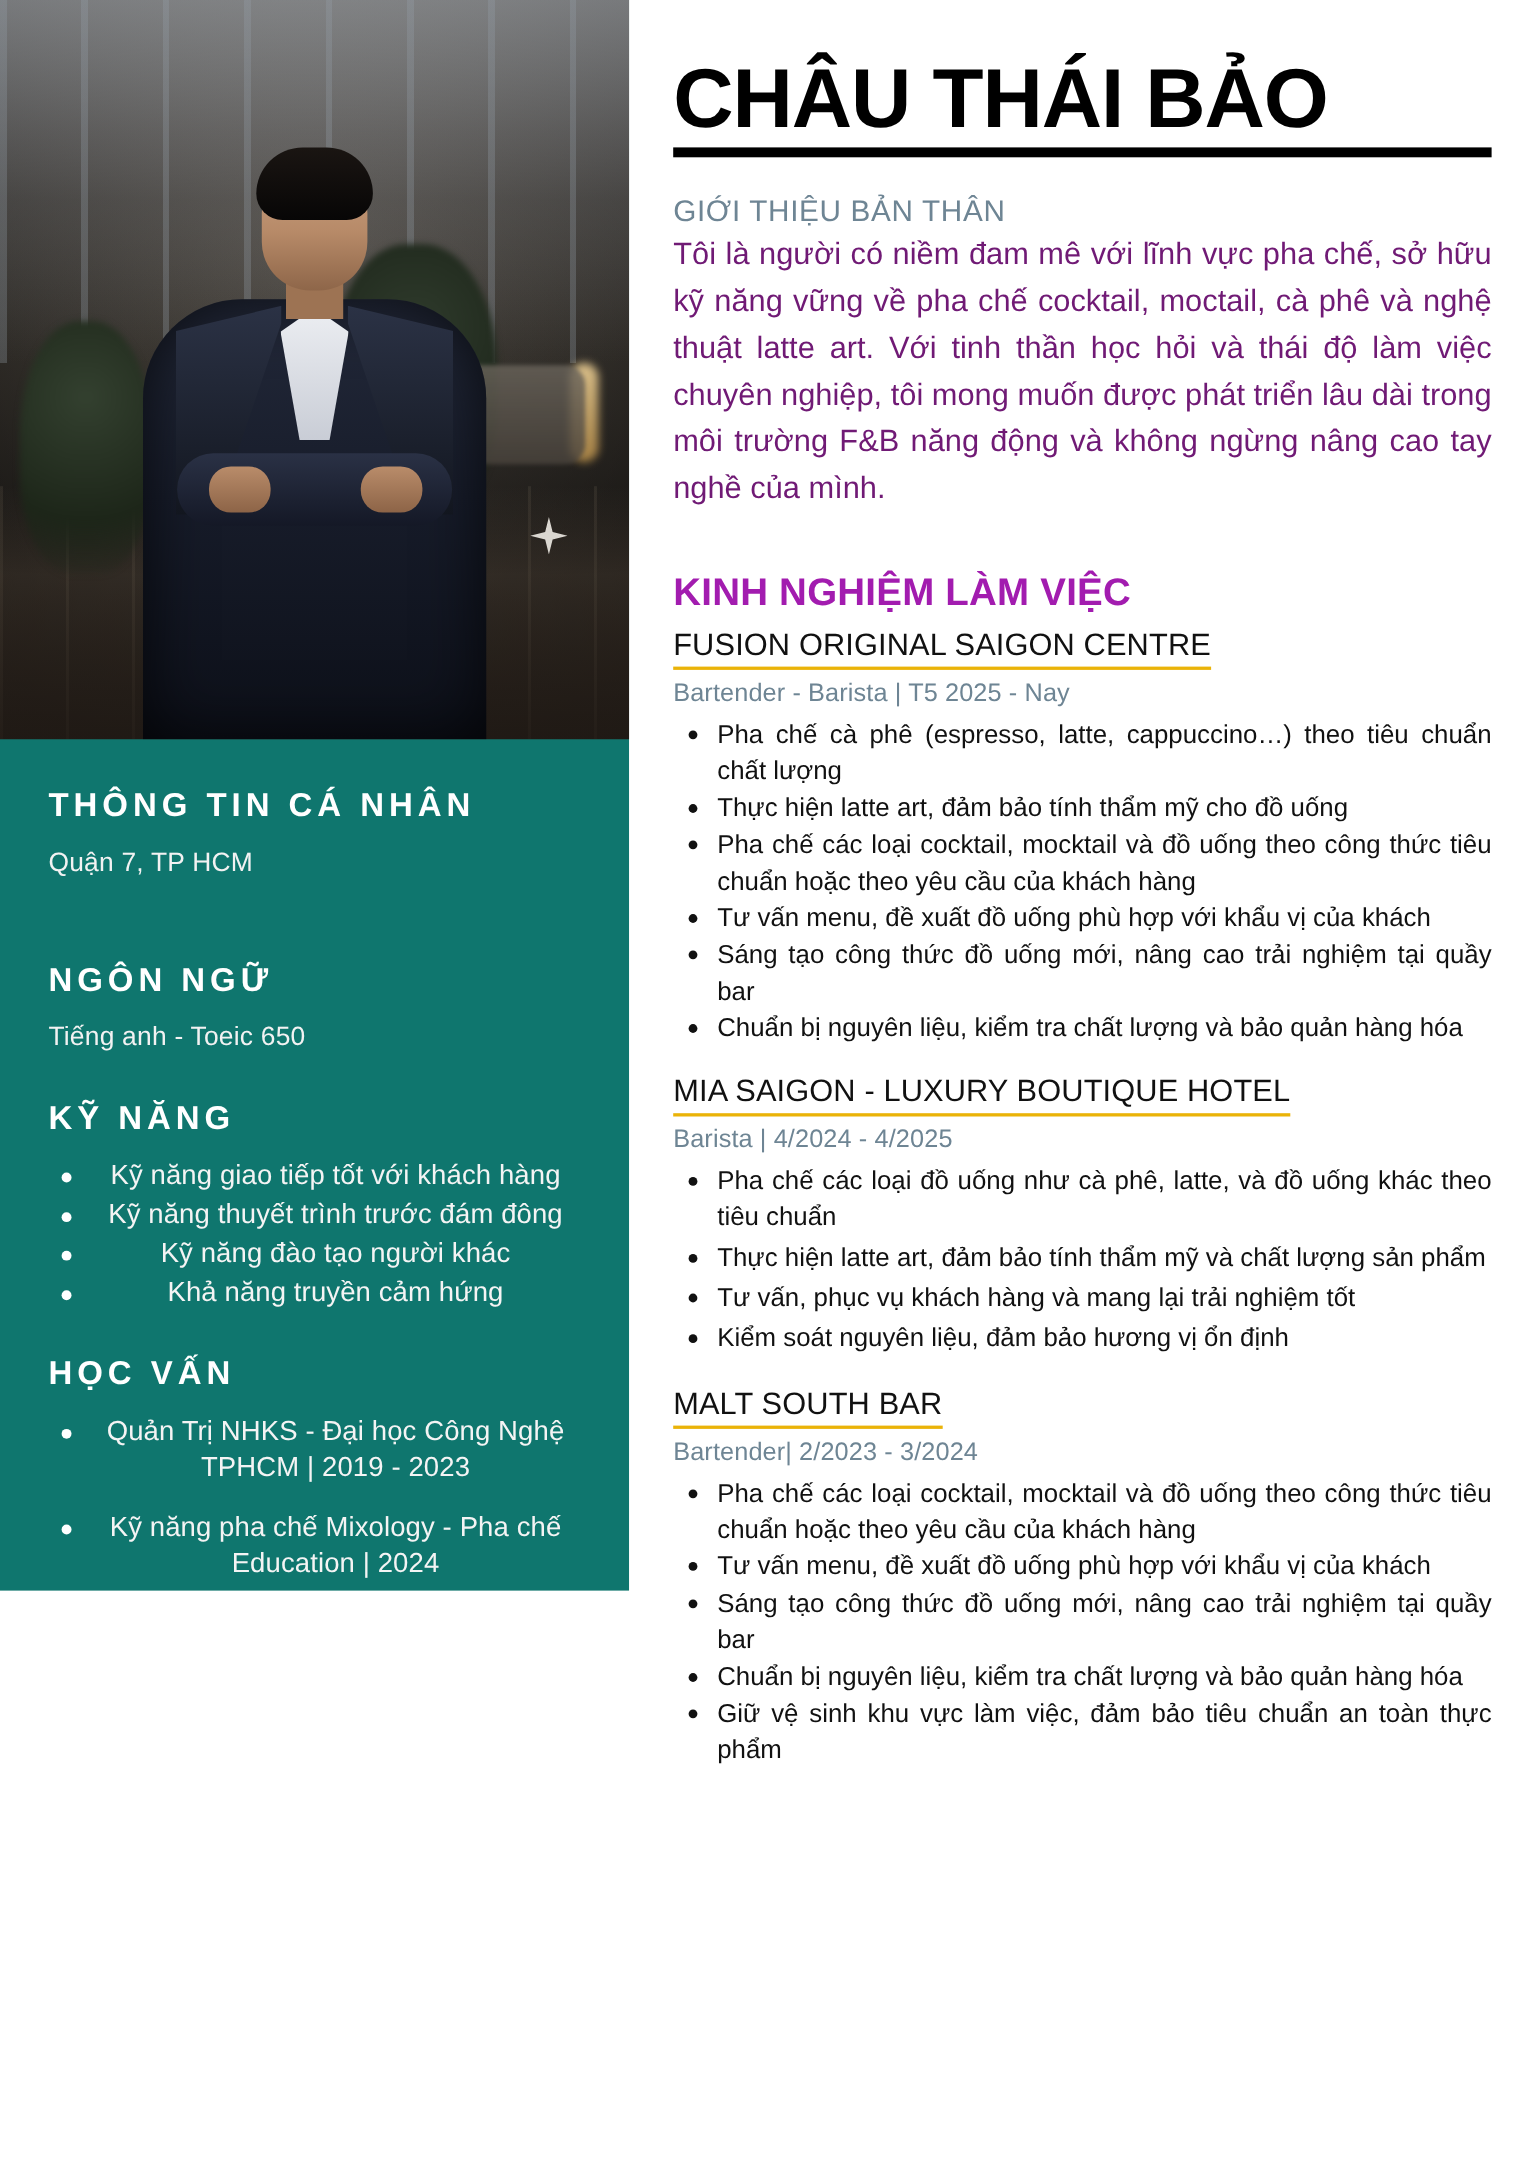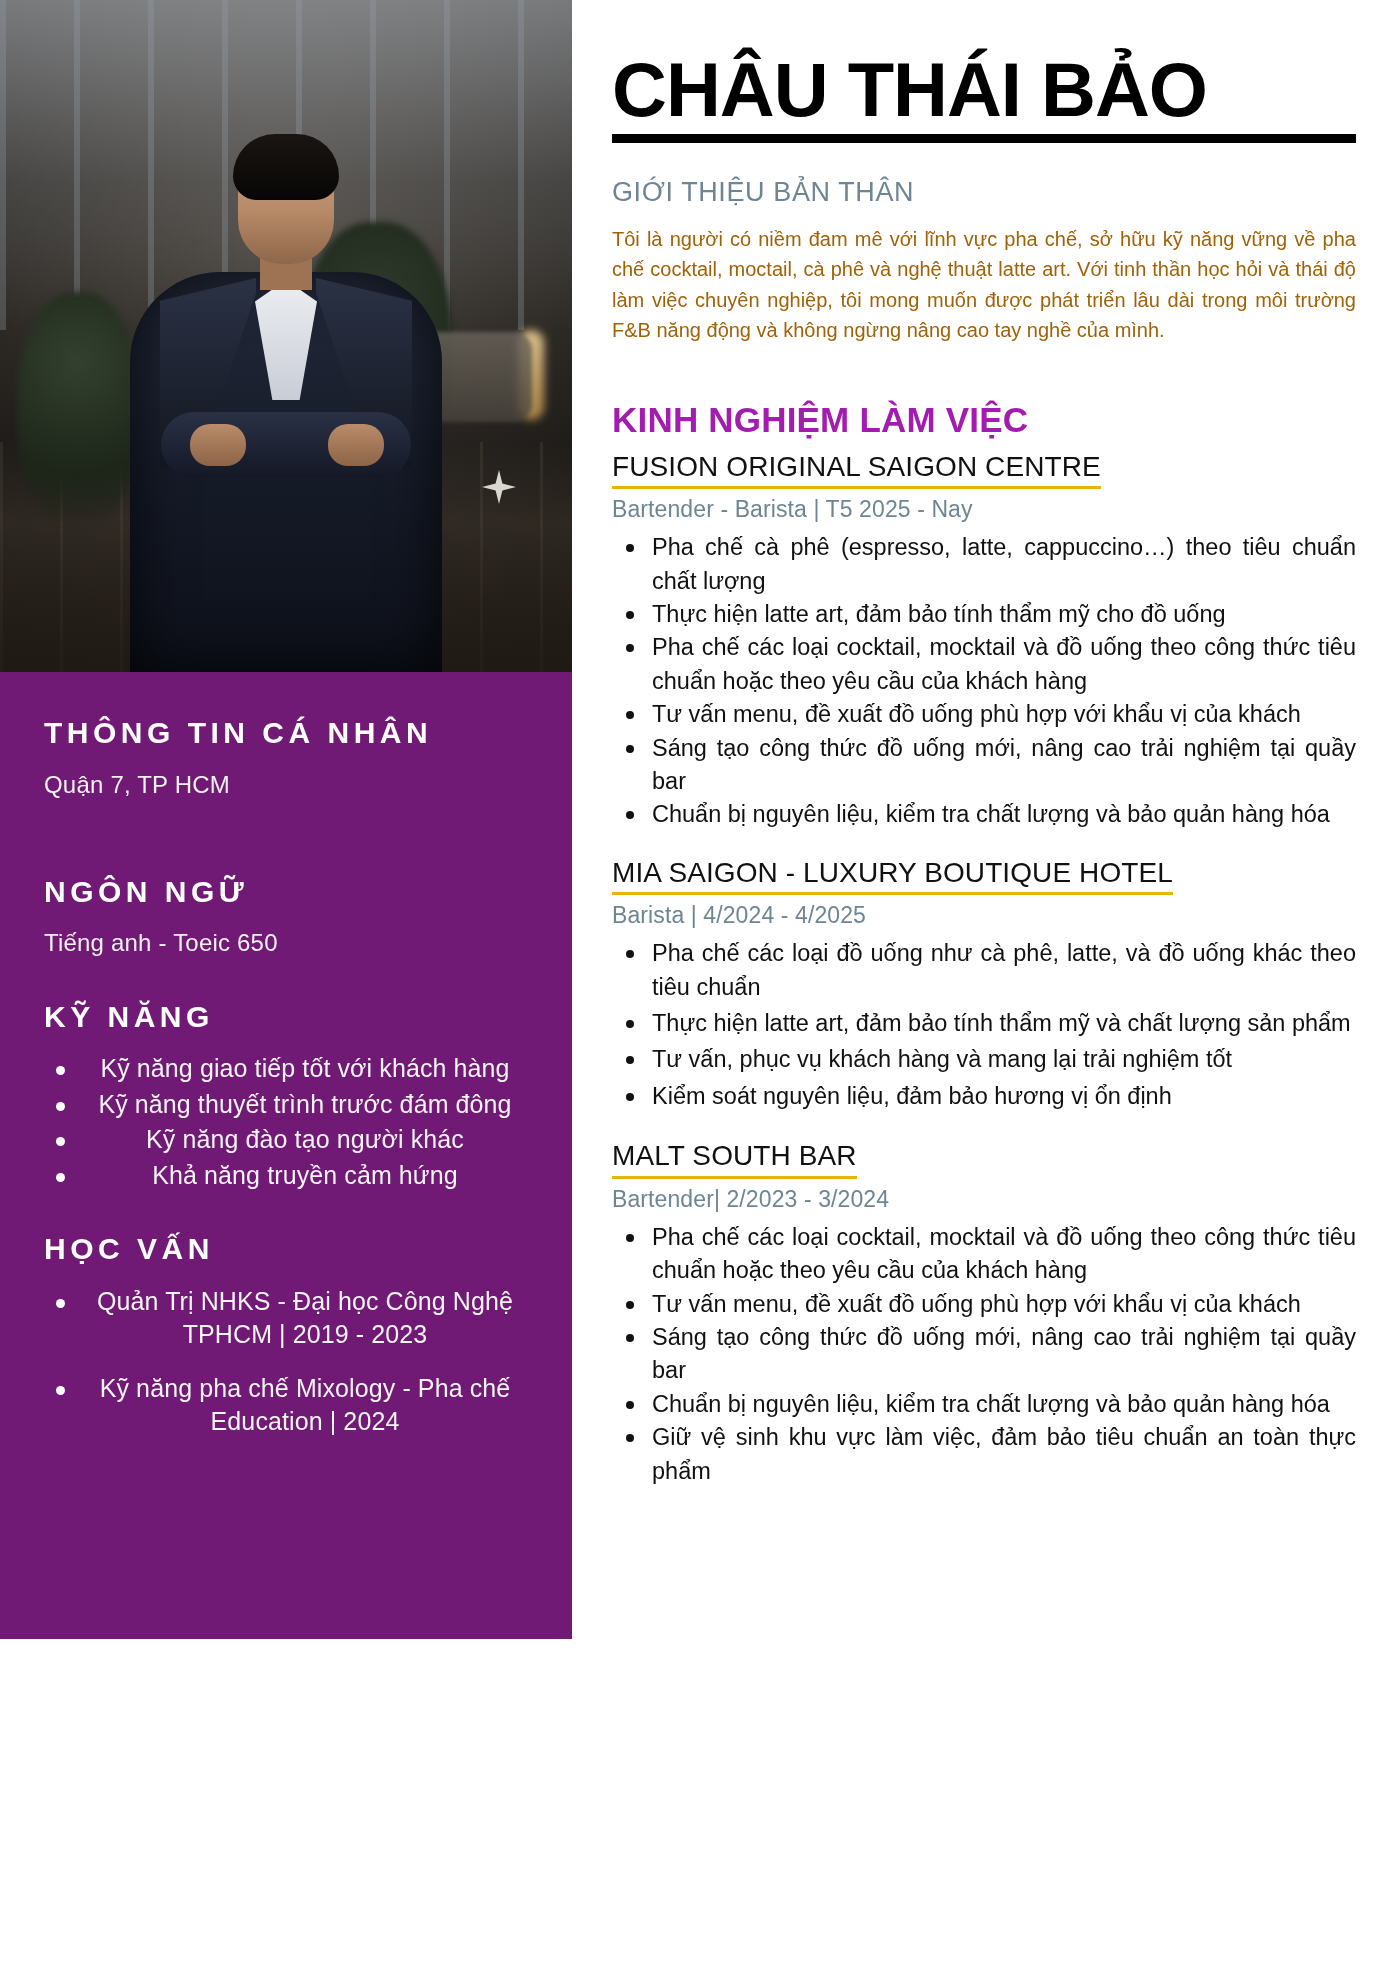--- a/index.html
+++ b/index.html
@@ -11,22 +11,22 @@
     color:#111;
     overflow:hidden;
     position:relative;
   }
 
   
   .page { position:relative; width:1400px; height:1979px; background:#fff; display:flex; }
 
   
   .sidebar {
-    width:572px; height:1639px;
-    background:#701a75;
+    width:572px; height:1446px;
+    background:#0f766e;
     position:relative;
     flex:0 0 572px;
   }
 
   
   .photo-wrap {
     position:relative;
     width:572px; height:672px;
     overflow:hidden;
     background:#3a332c;
@@ -160,22 +160,22 @@
     border-bottom:9px solid #000;
     padding-bottom:6px;
     white-space:nowrap;
   }
   .sec-sub {
     margin-top:34px;
     font-size:27px; letter-spacing:.6px;
     color:#6e8594; font-weight:400;
   }
   .intro {
-    margin-top:16px;
-    font-size:20px; line-height:1.52; color:#a16207;
+    margin-top:2px;
+    font-size:28px; line-height:1.52; color:#701a75;
     text-align:justify;
   }
   .sec-title{
     margin-top:54px;
     font-size:35px; font-weight:800; letter-spacing:.2px; color:#a21caf;
   }
   .job { margin-top:8px; }
   .job-company{
     font-size:28px; color:#111; font-weight:400;
     border-bottom:3px solid #eab308; display:inline-block;

